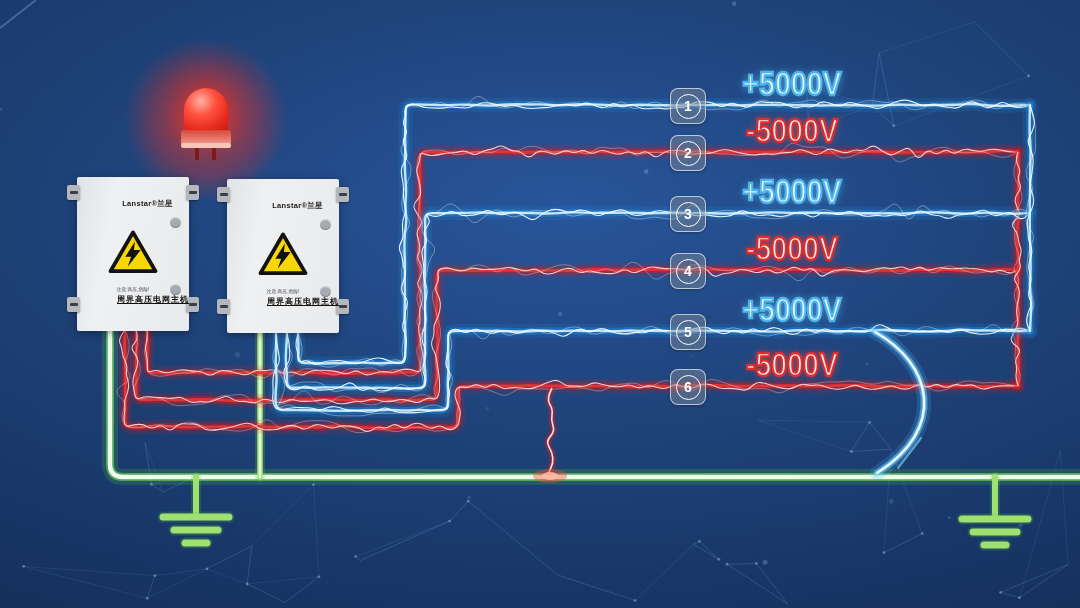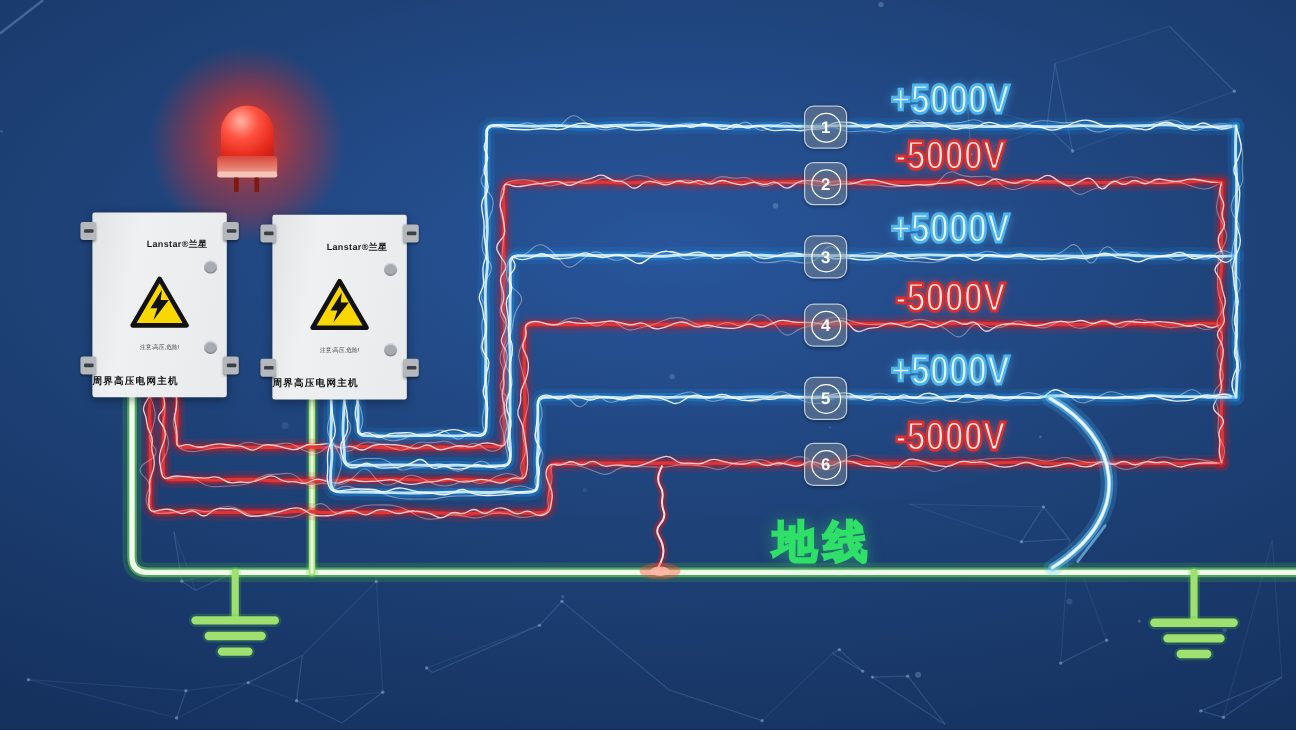--- a/index.html
+++ b/index.html
@@ -16,21 +16,21 @@
   .badge{position:absolute;width:34px;height:34px;background:rgba(122,134,148,.5);border:1.2px solid rgba(222,230,238,.78);
     border-radius:8px;display:flex;align-items:center;justify-content:center;box-shadow:0 1px 3px rgba(0,0,0,.3);}
   .badge-ring{width:23px;height:23px;border:1.7px solid #fff;border-radius:50%;color:#fff;font-size:14px;font-weight:bold;
     display:flex;align-items:center;justify-content:center;}
   
   .cbox{position:absolute;width:112px;height:154px;background:linear-gradient(100deg,#e2e3e5,#eff0f2 30%,#e9eaec);
     border-radius:2px;box-shadow:0 2px 8px rgba(0,0,10,.4);}
   .cbox .brand{margin-top:22px;text-align:center;font-size:7.5px;font-weight:bold;color:#1b1b1b;letter-spacing:.3px;padding-left:29px;}
   .cbox .tri{position:absolute;left:50%;top:53px;transform:translateX(-50%);}
   .cbox .caution{position:absolute;top:107px;width:100%;text-align:center;font-size:8px;color:#3a3a3a;transform:scale(.6);}
-  .cbox .model{position:absolute;bottom:8px;width:100%;text-align:left;font-size:8px;font-weight:bold;color:#101010;letter-spacing:1px;}
+  .cbox .model{position:absolute;bottom:26px;width:100%;text-align:right;font-size:8px;font-weight:bold;color:#101010;letter-spacing:1px;text-decoration:underline;}
   .screw{position:absolute;width:11px;height:11px;border-radius:50%;background:#a6abb1;box-shadow:inset 0 1px 1px rgba(255,255,255,.6), inset 0 -1px 1px rgba(0,0,0,.25);}
   .tab{position:absolute;width:13px;height:15px;background:#b4b8bd;border-radius:2px;box-shadow:0 1px 2px rgba(0,0,0,.4);}
   .tab::after{content:"";position:absolute;left:2.5px;top:5.5px;width:8px;height:3.5px;background:#3a3f45;border-radius:1px;}
   
   .beacon-glow{position:absolute;left:121px;top:35px;width:170px;height:170px;border-radius:50%;
     background:radial-gradient(circle, rgba(255,55,35,.6) 0%, rgba(255,45,30,.3) 45%, rgba(255,45,30,0) 68%);}
   .beacon{position:absolute;left:184px;top:88px;width:44px;height:78px;}
   .beacon .dome{position:absolute;left:0;top:0;width:44px;height:44px;border-radius:22px 22px 5px 5px;
     background:radial-gradient(circle at 38% 30%, #ffb3a3 0%, #ff5240 35%, #e62b1d 70%, #c41b10 100%);
     box-shadow:0 0 26px 8px rgba(255,45,25,.5);}
@@ -327,14 +327,13 @@
       <span class="badge-ring">6</span>
     </div>
 
   <div class="vlabel pos" style="left:682px;top:63px;">+5000V</div>
   <div class="vlabel neg" style="left:682px;top:110px;">-5000V</div>
   <div class="vlabel pos" style="left:682px;top:171px;">+5000V</div>
   <div class="vlabel neg" style="left:682px;top:228px;">-5000V</div>
   <div class="vlabel pos" style="left:682px;top:289px;">+5000V</div>
   <div class="vlabel neg" style="left:682px;top:344px;">-5000V</div>
 
-  <div class="gwlabel">地线</div>
 </div>
 
 </body></html>

